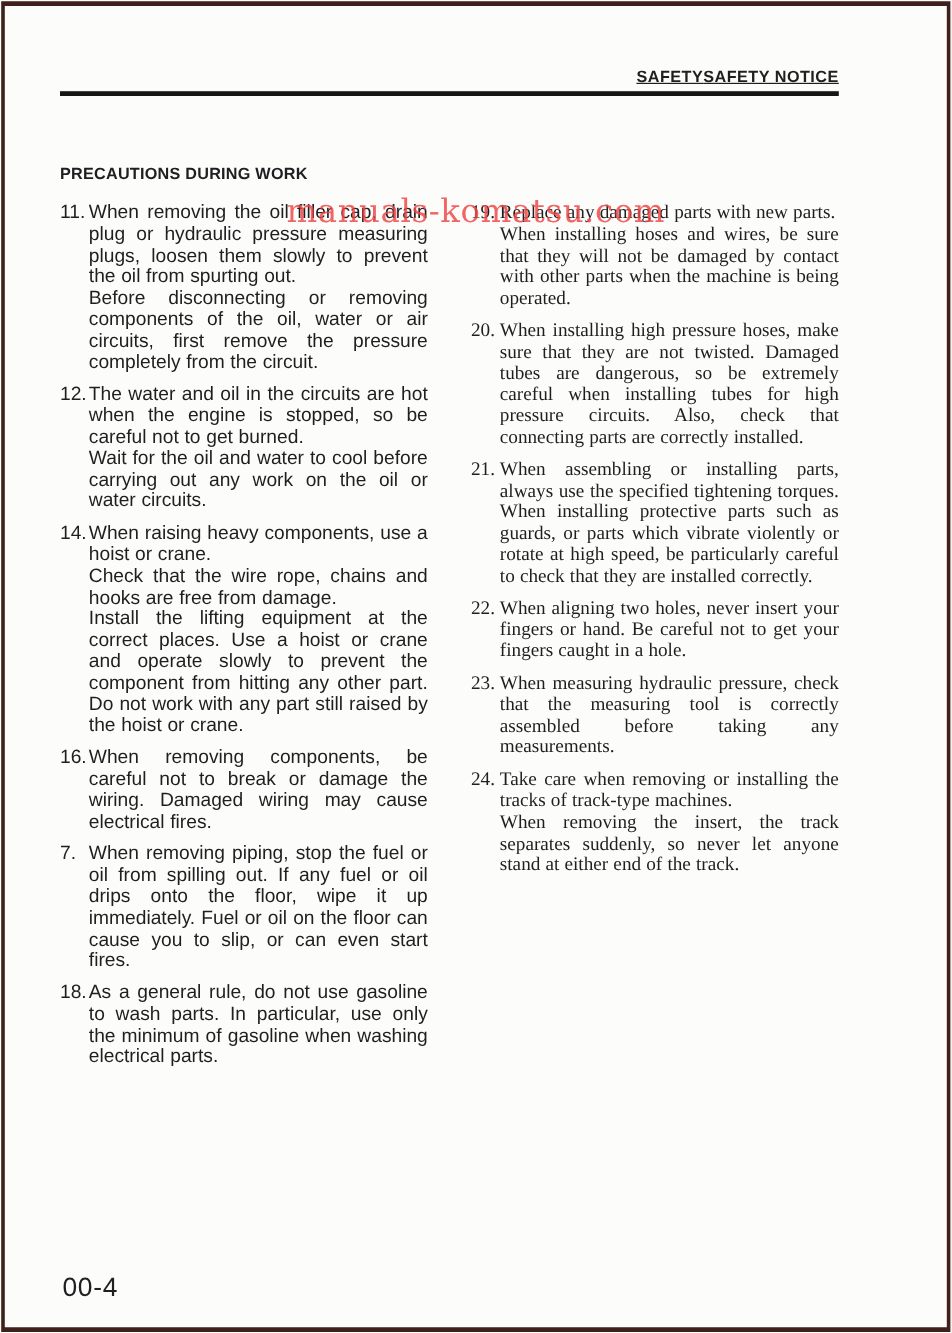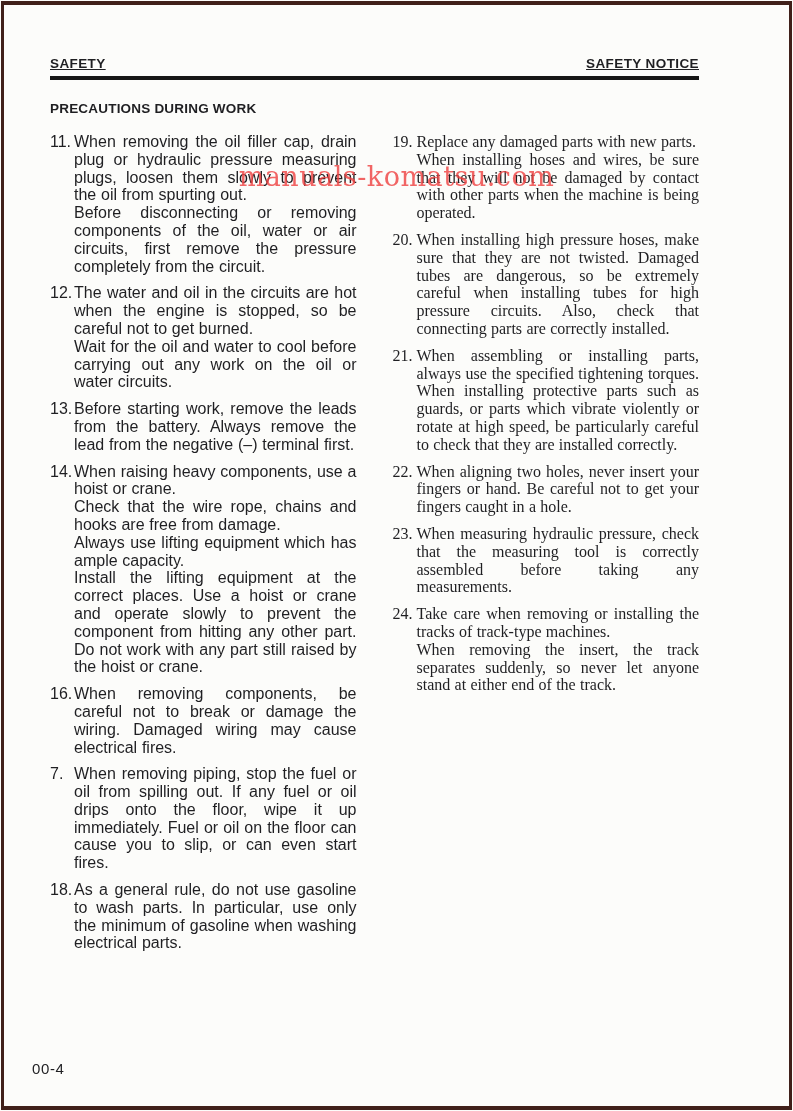--- a/index.html
+++ b/index.html
@@ -14,30 +14,30 @@
     margin:0 auto;
   }
   .frame{
     position:absolute;inset:1px;
     border:3px solid #40201a;
     border-top-width:4px;border-bottom-width:4px;
     pointer-events:none;
   }
   header{
     margin:56px 94px 0 50px;
-    display:flex;justify-content:space-between;align-items:baseline;
+    display:flex;justify-content:flex-end;align-items:baseline;
     font-weight:700;font-size:13.5px;letter-spacing:.4px;
   }
   header span{text-decoration:underline;}
   .rule{
     margin:5px 94px 0 50px;
     height:4px;background:#161616;
   }
   .columns{
-    margin:20px 94px 0 50px;
+    margin:56px 94px 0 50px;
     display:flex;gap:36px;
   }
   .col{flex:1;min-width:0;}
   .col.right{padding-top:33px;font-family:Liberation Serif, serif;}
   h2{
     margin:0 0 16px 0;
     font-size:13.5px;line-height:17px;
     font-weight:700;letter-spacing:.2px;
   }
   .item{
@@ -60,22 +60,22 @@
     transform:translateX(-50%);
     font-family:"DejaVu Serif",serif;
     font-size:27px;
     color:#ef4444;
     opacity:.82;
     white-space:nowrap;
     letter-spacing:.5px;
   }
   .footer{
     position:absolute;
-    left:32px;top:1060px;
-    font-size:15px;letter-spacing:.6px;
+    left:52px;top:1060px;
+    font-size:22px;letter-spacing:.6px;
   }
 </style>
 </head>
 <body>
 
 <div class="page">
   <div class="frame"></div>
 
   <header>
     <span>SAFETY</span>
@@ -95,31 +95,24 @@
             </div>
           </div>
           <div class="item">
             <span class="num">12.</span>
             <div class="body">
               <p>The water and oil in the circuits are hot when the engine is stopped, so be careful not to get burned.</p>
               <p>Wait for the oil and water to cool before carrying out any work on the oil or water circuits.</p>
             </div>
           </div>
           <div class="item">
-            <span class="num">13.</span>
-            <div class="body">
-              <p>Before starting work, remove the leads from the battery. Always remove the lead from the negative (–) terminal first.</p>
-            </div>
-          </div>
-          <div class="item">
             <span class="num">14.</span>
             <div class="body">
               <p>When raising heavy components, use a hoist or crane.</p>
               <p>Check that the wire rope, chains and hooks are free from damage.</p>
-              <p>Always use lifting equipment which has ample capacity.</p>
               <p>Install the lifting equipment at the correct places. Use a hoist or crane and operate slowly to prevent the component from hitting any other part. Do not work with any part still raised by the hoist or crane.</p>
             </div>
           </div>
           <div class="item">
             <span class="num">16.</span>
             <div class="body">
               <p>When removing components, be careful not to break or damage the wiring. Damaged wiring may cause electrical fires.</p>
             </div>
           </div>
           <div class="item">

